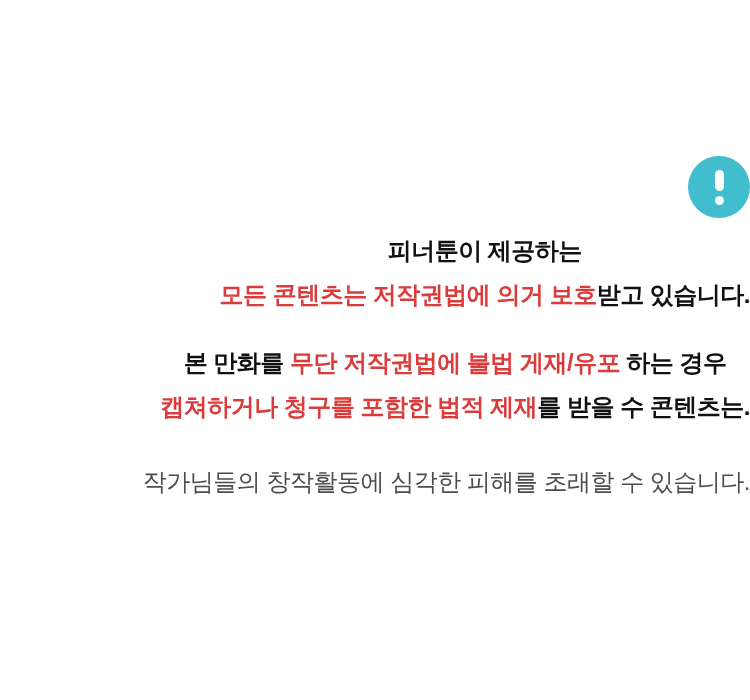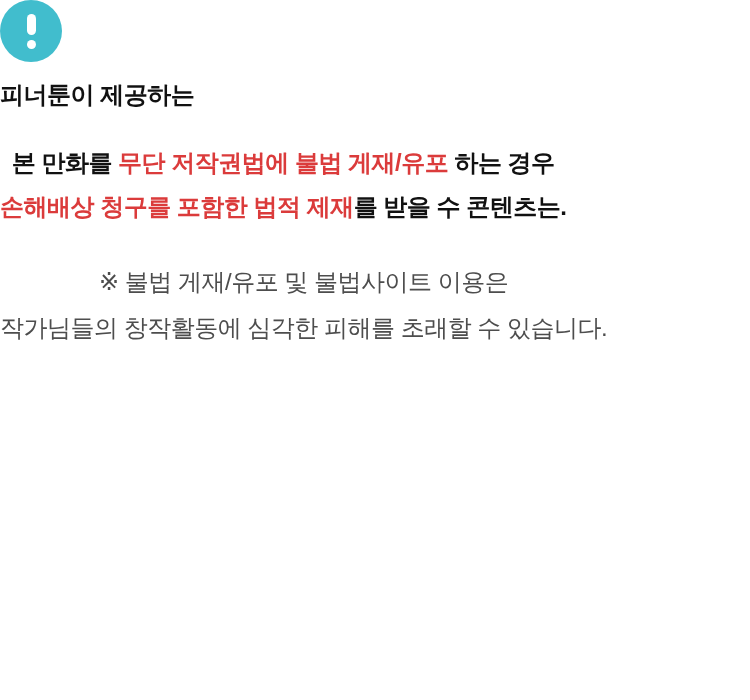--- a/index.html
+++ b/index.html
@@ -11,23 +11,24 @@
   }
   * { margin: 0; padding: 0; box-sizing: border-box; }
   html, body {
     width: 750px; height: 700px;
     background: var(--page-bg);
     font-family: "Liberation Sans", "DejaVu Sans", sans-serif;
     overflow: hidden;
   }
   .notice {
     width: 750px; height: 700px;
+    padding-top: 156px;
     display: flex;
     flex-direction: column;
-    align-items: flex-start;
+    align-items: flex-end;
   }
   .icon-circle {
     width: 62px; height: 62px;
     border-radius: 50%;
     background: var(--icon-teal);
     display: flex;
     flex-direction: column;
     align-items: center;
     justify-content: center;
     gap: 5px;
@@ -67,25 +68,25 @@
 
 <div class="notice">
 
   <div class="icon-circle">
     <span class="excl-bar"></span>
     <span class="excl-dot"></span>
   </div>
 
   <div class="para intro">
     <div class="line">피너툰이 제공하는</div>
+    <div class="line"><span class="red">모든 콘텐츠는 저작권법에 의거 보호</span><span>받고 있습니다.</span></div>
   </div>
 
   <div class="para warning">
     <div class="line"><span>본 만화를 </span><span class="red">무단 저작권법에 불법 게재/유포</span><span> 하는 경우</span></div>
-    <div class="line"><span class="red">손해배상 청구를 포함한 법적 제재</span><span>를 받을 수 콘텐츠는.</span></div>
+    <div class="line"><span class="red">캡쳐하거나 청구를 포함한 법적 제재</span><span>를 받을 수 콘텐츠는.</span></div>
   </div>
 
   <div class="para footnote">
-    <div class="line">※ 불법 게재/유포 및 불법사이트 이용은</div>
     <div class="line">작가님들의 창작활동에 심각한 피해를 초래할 수 있습니다.</div>
   </div>
 
 </div>
 
 </body></html>

